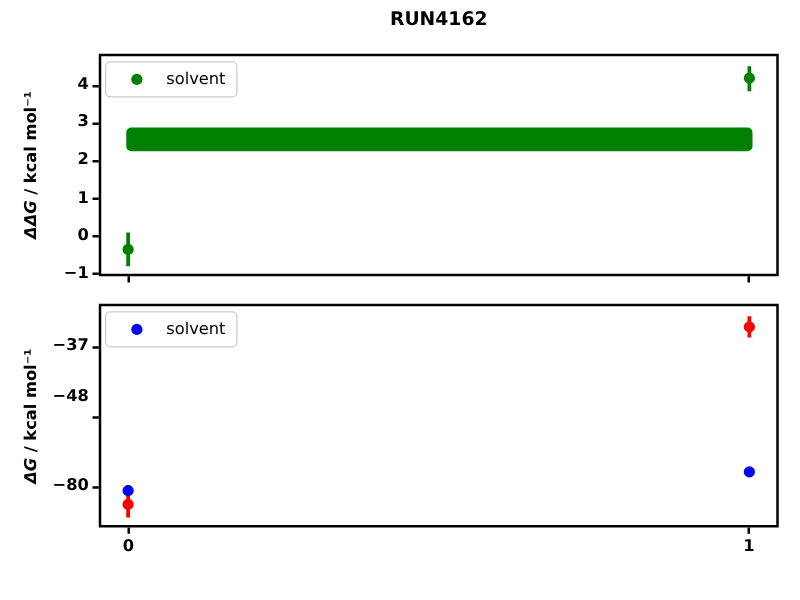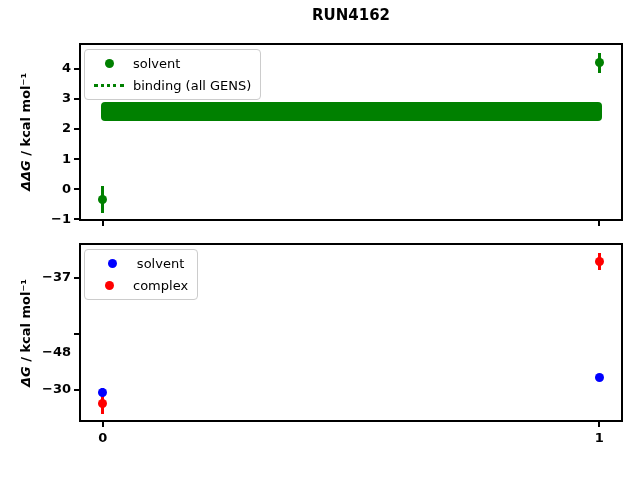--- a/index.html
+++ b/index.html
@@ -46,40 +46,28 @@
   <div class="ylabel" id="ylabel1"><span class="math">ΔG</span><span> / kcal mol⁻¹</span></div>
 
 
   <div class="legend" id="legend0">
     <div class="lrow">
       <span class="handle">
           <span class="ldot" style="background: rgb(0, 128, 0);"></span>
         </span>
       <span>solvent</span>
     </div>
-    <div class="lrow">
-      <span class="handle">
-          <span class="lline" style="border-top-color: rgb(0, 128, 0);"></span>
-        </span>
-      <span>binding (all GENS)</span>
-    </div>
   </div>
 
   <div class="legend" id="legend1">
     <div class="lrow">
       <span class="handle">
           <span class="ldot" style="background: rgb(0, 0, 255);"></span>
         </span>
       <span>solvent</span>
-    </div>
-    <div class="lrow">
-      <span class="handle">
-          <span class="ldot" style="background: rgb(255, 0, 0);"></span>
-        </span>
-      <span>complex</span>
     </div>
   </div>
 <div class="tick" style="left: 74px; top: 218.492px; width: 5px; height: 2px;"></div>
     <div class="ticklabel" style="right: 569px; top: 210.992px;">−1</div>
     <div class="tick" style="left: 74px; top: 188.322px; width: 5px; height: 2px;"></div>
     <div class="ticklabel" style="right: 569px; top: 180.822px;">0</div>
     <div class="tick" style="left: 74px; top: 158.153px; width: 5px; height: 2px;"></div>
     <div class="ticklabel" style="right: 569px; top: 150.653px;">1</div>
     <div class="tick" style="left: 74px; top: 127.983px; width: 5px; height: 2px;"></div>
     <div class="ticklabel" style="right: 569px; top: 120.483px;">2</div>
@@ -88,23 +76,23 @@
     <div class="tick" style="left: 74px; top: 67.6441px; width: 5px; height: 2px;"></div>
     <div class="ticklabel" style="right: 569px; top: 60.1441px;">4</div>
     <div class="tick" style="left: 101.825px; top: 221px; width: 2px; height: 5px;"></div>
     <div class="tick" style="left: 598.175px; top: 221px; width: 2px; height: 5px;"></div>
     <div class="band" style="left: 100.825px; top: 101.831px; width: 501.35px; height: 19.6102px; background: rgb(0, 128, 0);"></div>
     <div class="ebar" style="left: 101.325px; top: 186.305px; width: 3px; height: 27.1525px; background: rgb(0, 128, 0);"></div>
     <div class="marker" style="left: 98.3248px; top: 195.381px; width: 9px; height: 9px; background: rgb(0, 128, 0);"></div>
     <div class="ebar" style="left: 597.675px; top: 52.6542px; width: 3px; height: 19.9119px; background: rgb(0, 128, 0);"></div>
     <div class="marker" style="left: 594.675px; top: 58.1102px; width: 9px; height: 9px; background: rgb(0, 128, 0);"></div>
     <div class="tick" style="left: 74px; top: 388.836px; width: 5px; height: 2px;"></div>
-    <div class="ticklabel" style="right: 569px; top: 381.336px;">−30</div>
+    <div class="ticklabel" style="right: 569px; top: 381.336px;">−80</div>
     <div class="tick" style="left: 74px; top: 332.898px; width: 5px; height: 2px;"></div>
-    <div class="ticklabel" style="right: 569px; top: 344px;">−48</div>
+    <div class="ticklabel" style="right: 569px; top: 310px;">−48</div>
     <div class="tick" style="left: 74px; top: 276.961px; width: 5px; height: 2px;"></div>
     <div class="ticklabel" style="right: 569px; top: 269.461px;">−37</div>
     <div class="tick" style="left: 101.825px; top: 422px; width: 2px; height: 5px;"></div>
     <div class="ticklabel" style="left: 92.8248px; top: 430px; width: 20px; text-align: center;">0</div>
     <div class="tick" style="left: 598.175px; top: 422px; width: 2px; height: 5px;"></div>
     <div class="ticklabel" style="left: 589.175px; top: 430px; width: 20px; text-align: center;">1</div>
     <div class="ebar" style="left: 101.325px; top: 388.438px; width: 3px; height: 8.39062px; background: rgb(0, 0, 255);"></div>
     <div class="marker" style="left: 98.3248px; top: 388.133px; width: 9px; height: 9px; background: rgb(0, 0, 255);"></div>
     <div class="ebar" style="left: 597.675px; top: 375.012px; width: 3px; height: 4.475px; background: rgb(0, 0, 255);"></div>
     <div class="marker" style="left: 594.675px; top: 372.75px; width: 9px; height: 9px; background: rgb(0, 0, 255);"></div>

